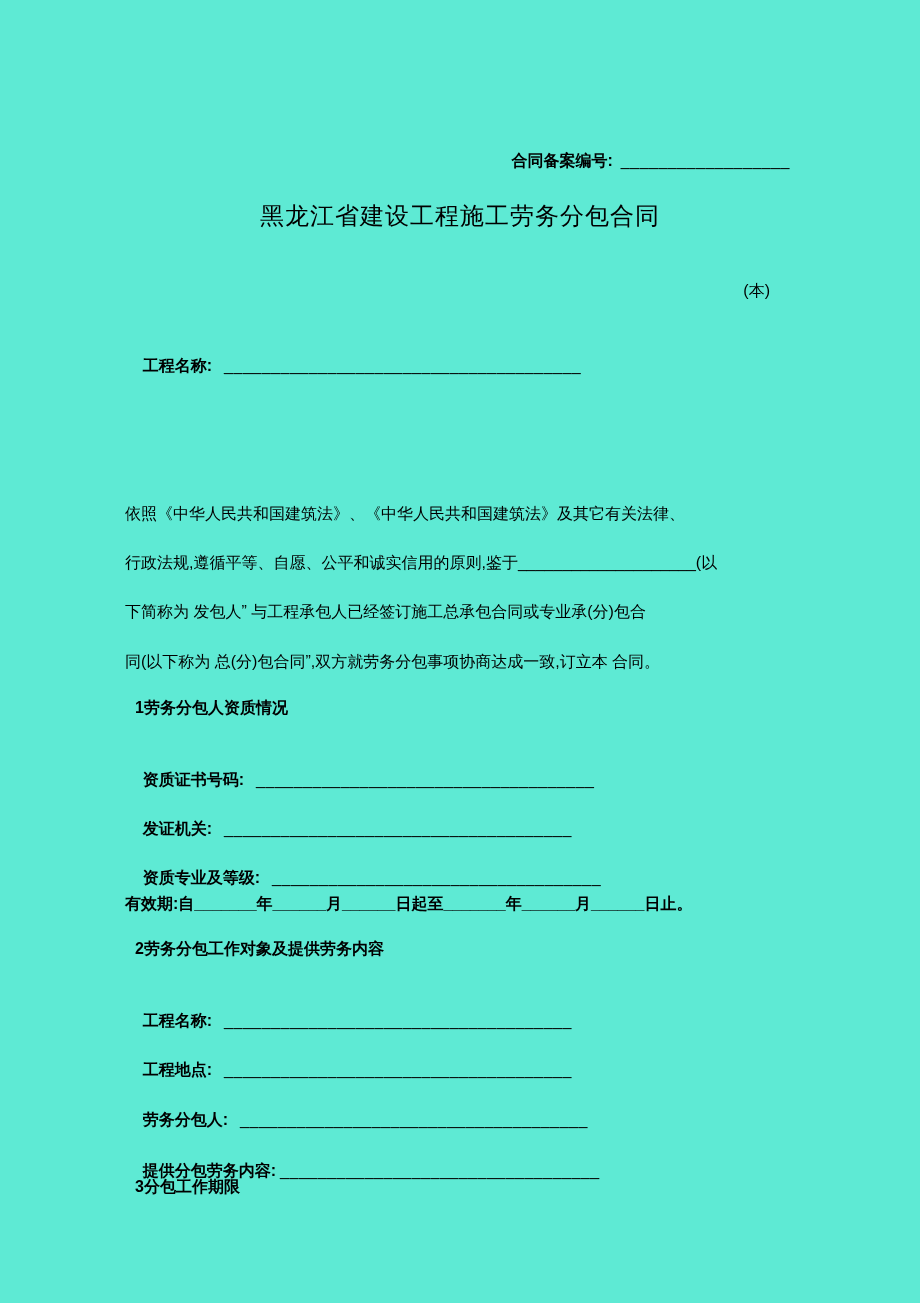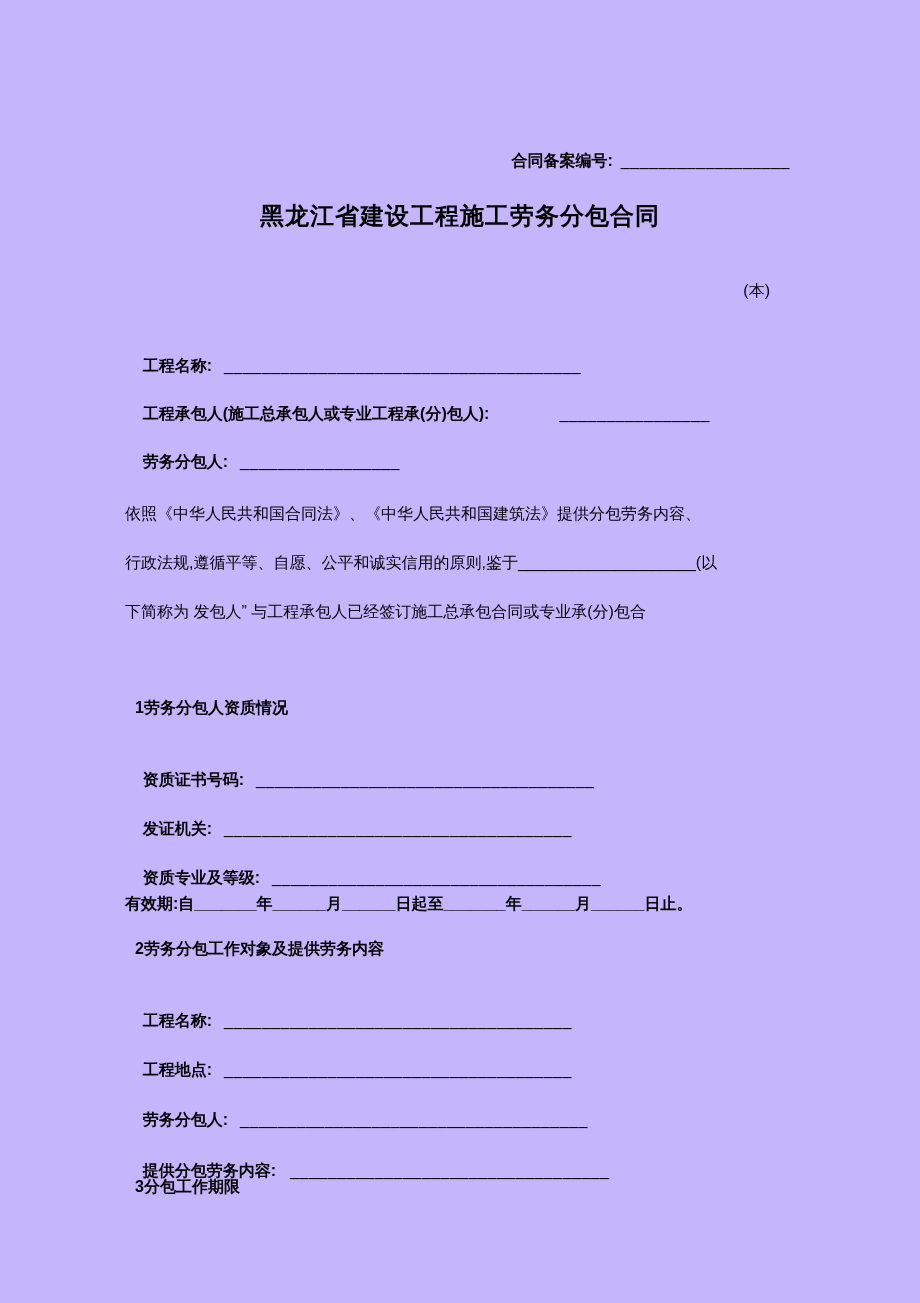--- a/index.html
+++ b/index.html
@@ -1,20 +1,20 @@
 <!DOCTYPE html>
 <html><head>
 <meta charset="utf-8">
 <style>
   html, body { margin: 0; padding: 0; background: #ffffff; }
   .page {
     position: relative;
     width: 920px;
     height: 1303px;
-    background: #c4b5fd;
+    background: #5eead4;
     font-family: "Liberation Sans", sans-serif;
     font-size: 16px;
     color: #000000;
     overflow: hidden;
   }
   .line {
     position: absolute;
     left: 125px;
     white-space: pre;
     line-height: 22px;
@@ -24,21 +24,21 @@
   .blank { font-weight: normal; margin-left: 12px; letter-spacing: 0.5px; }
   .heading { font-weight: bold; margin-left: 10px; }
   .preamble { font-weight: normal; }
   .doc-title {
     position: absolute;
     left: 0;
     right: 0;
     top: 200px;
     text-align: center;
     font-size: 24px;
-    font-weight: bold;
+    font-weight: normal;
     letter-spacing: 1px;
   }
   .reg-line {
     position: absolute;
     left: auto;
     right: 130px;
     top: 133px;
     white-space: pre;
   }
   .edition-line {
@@ -59,31 +59,26 @@
   </div>
 
   <div class="doc-title">黑龙江省建设工程施工劳务分包合同</div>
 
   <div class="edition-line">(本)</div>
 
   <div class="line" style="top:333px">
     <span class="lbl">工程名称:</span><span class="blank">______________________________________</span>
   </div>
 
-  <div class="line" style="top:381px">
-    <span class="lbl">工程承包人(施工总承包人或专业工程承(分)包人):</span><span class="blank" style="margin-left:70px">________________</span>
-  </div>
 
-  <div class="line" style="top:429px">
-    <span class="lbl">劳务分包人:</span><span class="blank">_________________</span>
-  </div>
 
-  <div class="line preamble" style="top:503px">依照《中华人民共和国合同法》、《中华人民共和国建筑法》提供分包劳务内容、</div>
+  <div class="line preamble" style="top:503px">依照《中华人民共和国建筑法》、《中华人民共和国建筑法》及其它有关法律、</div>
   <div class="line preamble" style="top:552px">行政法规,遵循平等、自愿、公平和诚实信用的原则,鉴于____________________(以</div>
   <div class="line preamble" style="top:601px">下简称为 发包人” 与工程承包人已经签订施工总承包合同或专业承(分)包合</div>
+  <div class="line preamble" style="top:651px">同(以下称为 总(分)包合同”,双方就劳务分包事项协商达成一致,订立本 合同。</div>
 
   <div class="line heading" style="top:697px">1劳务分包人资质情况</div>
 
   <div class="line" style="top:747px">
     <span class="lbl">资质证书号码:</span><span class="blank">____________________________________</span>
   </div>
 
   <div class="line" style="top:796px">
     <span class="lbl">发证机关:</span><span class="blank">_____________________________________</span>
   </div>
@@ -102,18 +97,18 @@
 
   <div class="line" style="top:1037px">
     <span class="lbl">工程地点:</span><span class="blank">_____________________________________</span>
   </div>
 
   <div class="line" style="top:1087px">
     <span class="lbl">劳务分包人:</span><span class="blank">_____________________________________</span>
   </div>
 
   <div class="line" style="top:1138px">
-    <span class="lbl">提供分包劳务内容:</span><span class="blank" style="margin-left:14px">__________________________________</span>
+    <span class="lbl">提供分包劳务内容:</span><span class="blank" style="margin-left:4px">__________________________________</span>
   </div>
 
   <div class="line heading" style="top:1176px">3分包工作期限</div>
 
 </div>
 
 </body></html>

